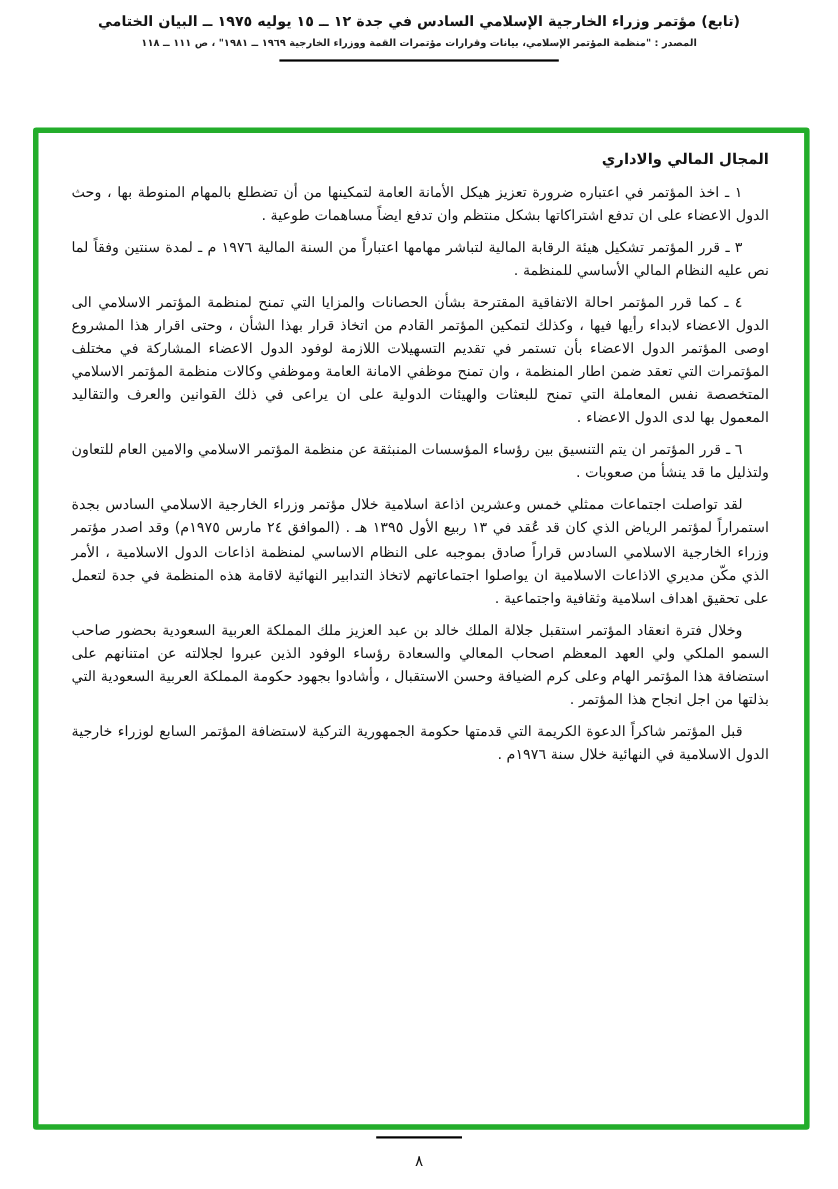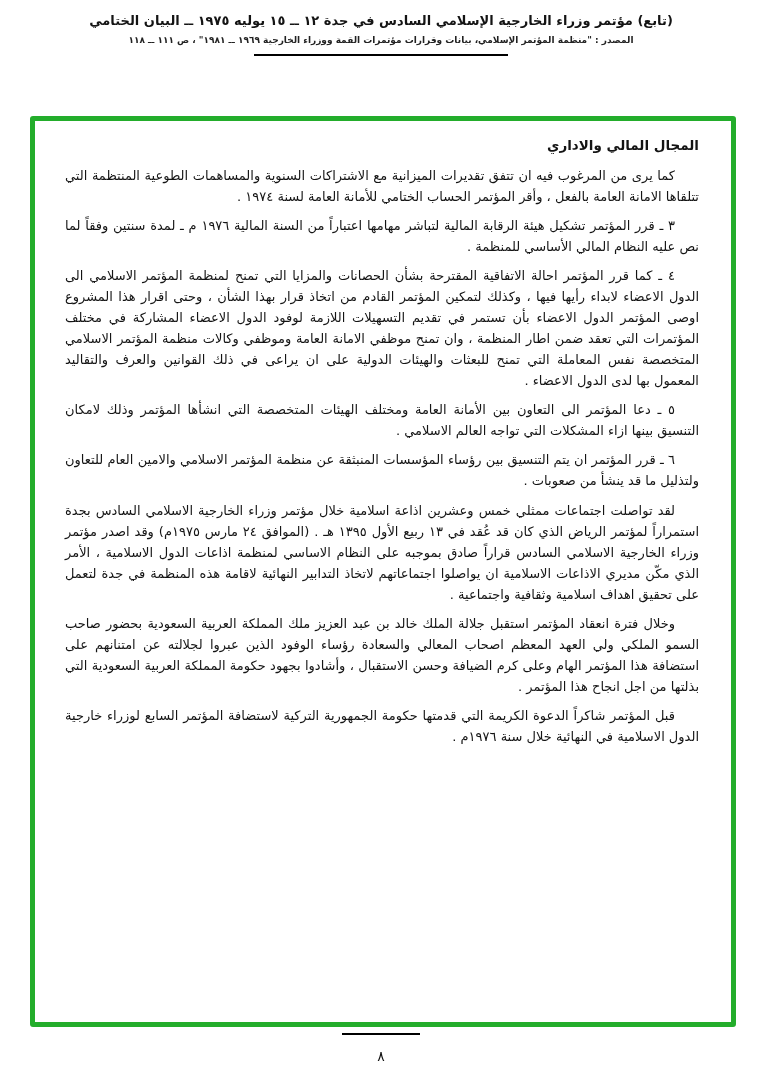--- a/index.html
+++ b/index.html
@@ -95,24 +95,23 @@
   <div class="header">
     <div class="title">(تابع) مؤتمر وزراء الخارجية الإسلامي السادس في جدة ١٢ ــ ١٥ يوليه ١٩٧٥ ــ البيان الختامي</div>
     <div class="source">المصدر : "منظمة المؤتمر الإسلامي، بيانات وقرارات مؤتمرات القمة ووزراء الخارجية ١٩٦٩ ــ ١٩٨١" ، ص ١١١ ــ ١١٨</div>
     <div class="header-rule"></div>
   </div>
 
   <div class="frame" style="border-color: rgb(35, 173, 43);">
     <div class="content">
 
       <div class="section-heading">المجال المالي والاداري</div>
-      <p>كما يرى من المرغوب فيه ان تتفق تقديرات الميزانية مع الاشتراكات السنوية والمساهمات الطوعية المنتظمة التي تتلقاها الامانة العامة بالفعل ، وأقر المؤتمر الحساب الختامي للأمانة العامة لسنة ١٩٧٤ .</p>
+      <p>١ ـ اخذ المؤتمر في اعتباره ضرورة تعزيز هيكل الأمانة العامة لتمكينها من أن تضطلع بالمهام المنوطة بها ، وحث الدول الاعضاء على ان تدفع اشتراكاتها بشكل منتظم وان تدفع ايضاً مساهمات طوعية .</p>
       <p>٣ ـ قرر المؤتمر تشكيل هيئة الرقابة المالية لتباشر مهامها اعتباراً من السنة المالية ١٩٧٦ م ـ لمدة سنتين وفقاً لما نص عليه النظام المالي الأساسي للمنظمة .</p>
       <p>٤ ـ كما قرر المؤتمر احالة الاتفاقية المقترحة بشأن الحصانات والمزايا التي تمنح لمنظمة المؤتمر الاسلامي الى الدول الاعضاء لابداء رأيها فيها ، وكذلك لتمكين المؤتمر القادم من اتخاذ قرار بهذا الشأن ، وحتى اقرار هذا المشروع اوصى المؤتمر الدول الاعضاء بأن تستمر في تقديم التسهيلات اللازمة لوفود الدول الاعضاء المشاركة في مختلف المؤتمرات التي تعقد ضمن اطار المنظمة ، وان تمنح موظفي الامانة العامة وموظفي وكالات منظمة المؤتمر الاسلامي المتخصصة نفس المعاملة التي تمنح للبعثات والهيئات الدولية على ان يراعى في ذلك القوانين والعرف والتقاليد المعمول بها لدى الدول الاعضاء .</p>
-      <p>٥ ـ دعا المؤتمر الى التعاون بين الأمانة العامة ومختلف الهيئات المتخصصة التي انشأها المؤتمر وذلك لامكان التنسيق بينها ازاء المشكلات التي تواجه العالم الاسلامي .</p>
       <p>٦ ـ قرر المؤتمر ان يتم التنسيق بين رؤساء المؤسسات المنبثقة عن منظمة المؤتمر الاسلامي والامين العام للتعاون ولتذليل ما قد ينشأ من صعوبات .</p>
 
       <p>لقد تواصلت اجتماعات ممثلي خمس وعشرين اذاعة اسلامية خلال مؤتمر وزراء الخارجية الاسلامي السادس بجدة استمراراً لمؤتمر الرياض الذي كان قد عُقد في ١٣ ربيع الأول ١٣٩٥ هـ . (الموافق ٢٤ مارس ١٩٧٥م) وقد اصدر مؤتمر وزراء الخارجية الاسلامي السادس قراراً صادق بموجبه على النظام الاساسي لمنظمة اذاعات الدول الاسلامية ، الأمر الذي مكّن مديري الاذاعات الاسلامية ان يواصلوا اجتماعاتهم لاتخاذ التدابير النهائية لاقامة هذه المنظمة في جدة لتعمل على تحقيق اهداف اسلامية وثقافية واجتماعية .</p>
       <p>وخلال فترة انعقاد المؤتمر استقبل جلالة الملك خالد بن عبد العزيز ملك المملكة العربية السعودية بحضور صاحب السمو الملكي ولي العهد المعظم اصحاب المعالي والسعادة رؤساء الوفود الذين عبروا لجلالته عن امتنانهم على استضافة هذا المؤتمر الهام وعلى كرم الضيافة وحسن الاستقبال ، وأشادوا بجهود حكومة المملكة العربية السعودية التي بذلتها من اجل انجاح هذا المؤتمر .</p>
       <p>قبل المؤتمر شاكراً الدعوة الكريمة التي قدمتها حكومة الجمهورية التركية لاستضافة المؤتمر السابع لوزراء خارجية الدول الاسلامية في النهائية خلال سنة ١٩٧٦م .</p>
 
     </div>
   </div>
 
   <div class="footer-rule"></div>

